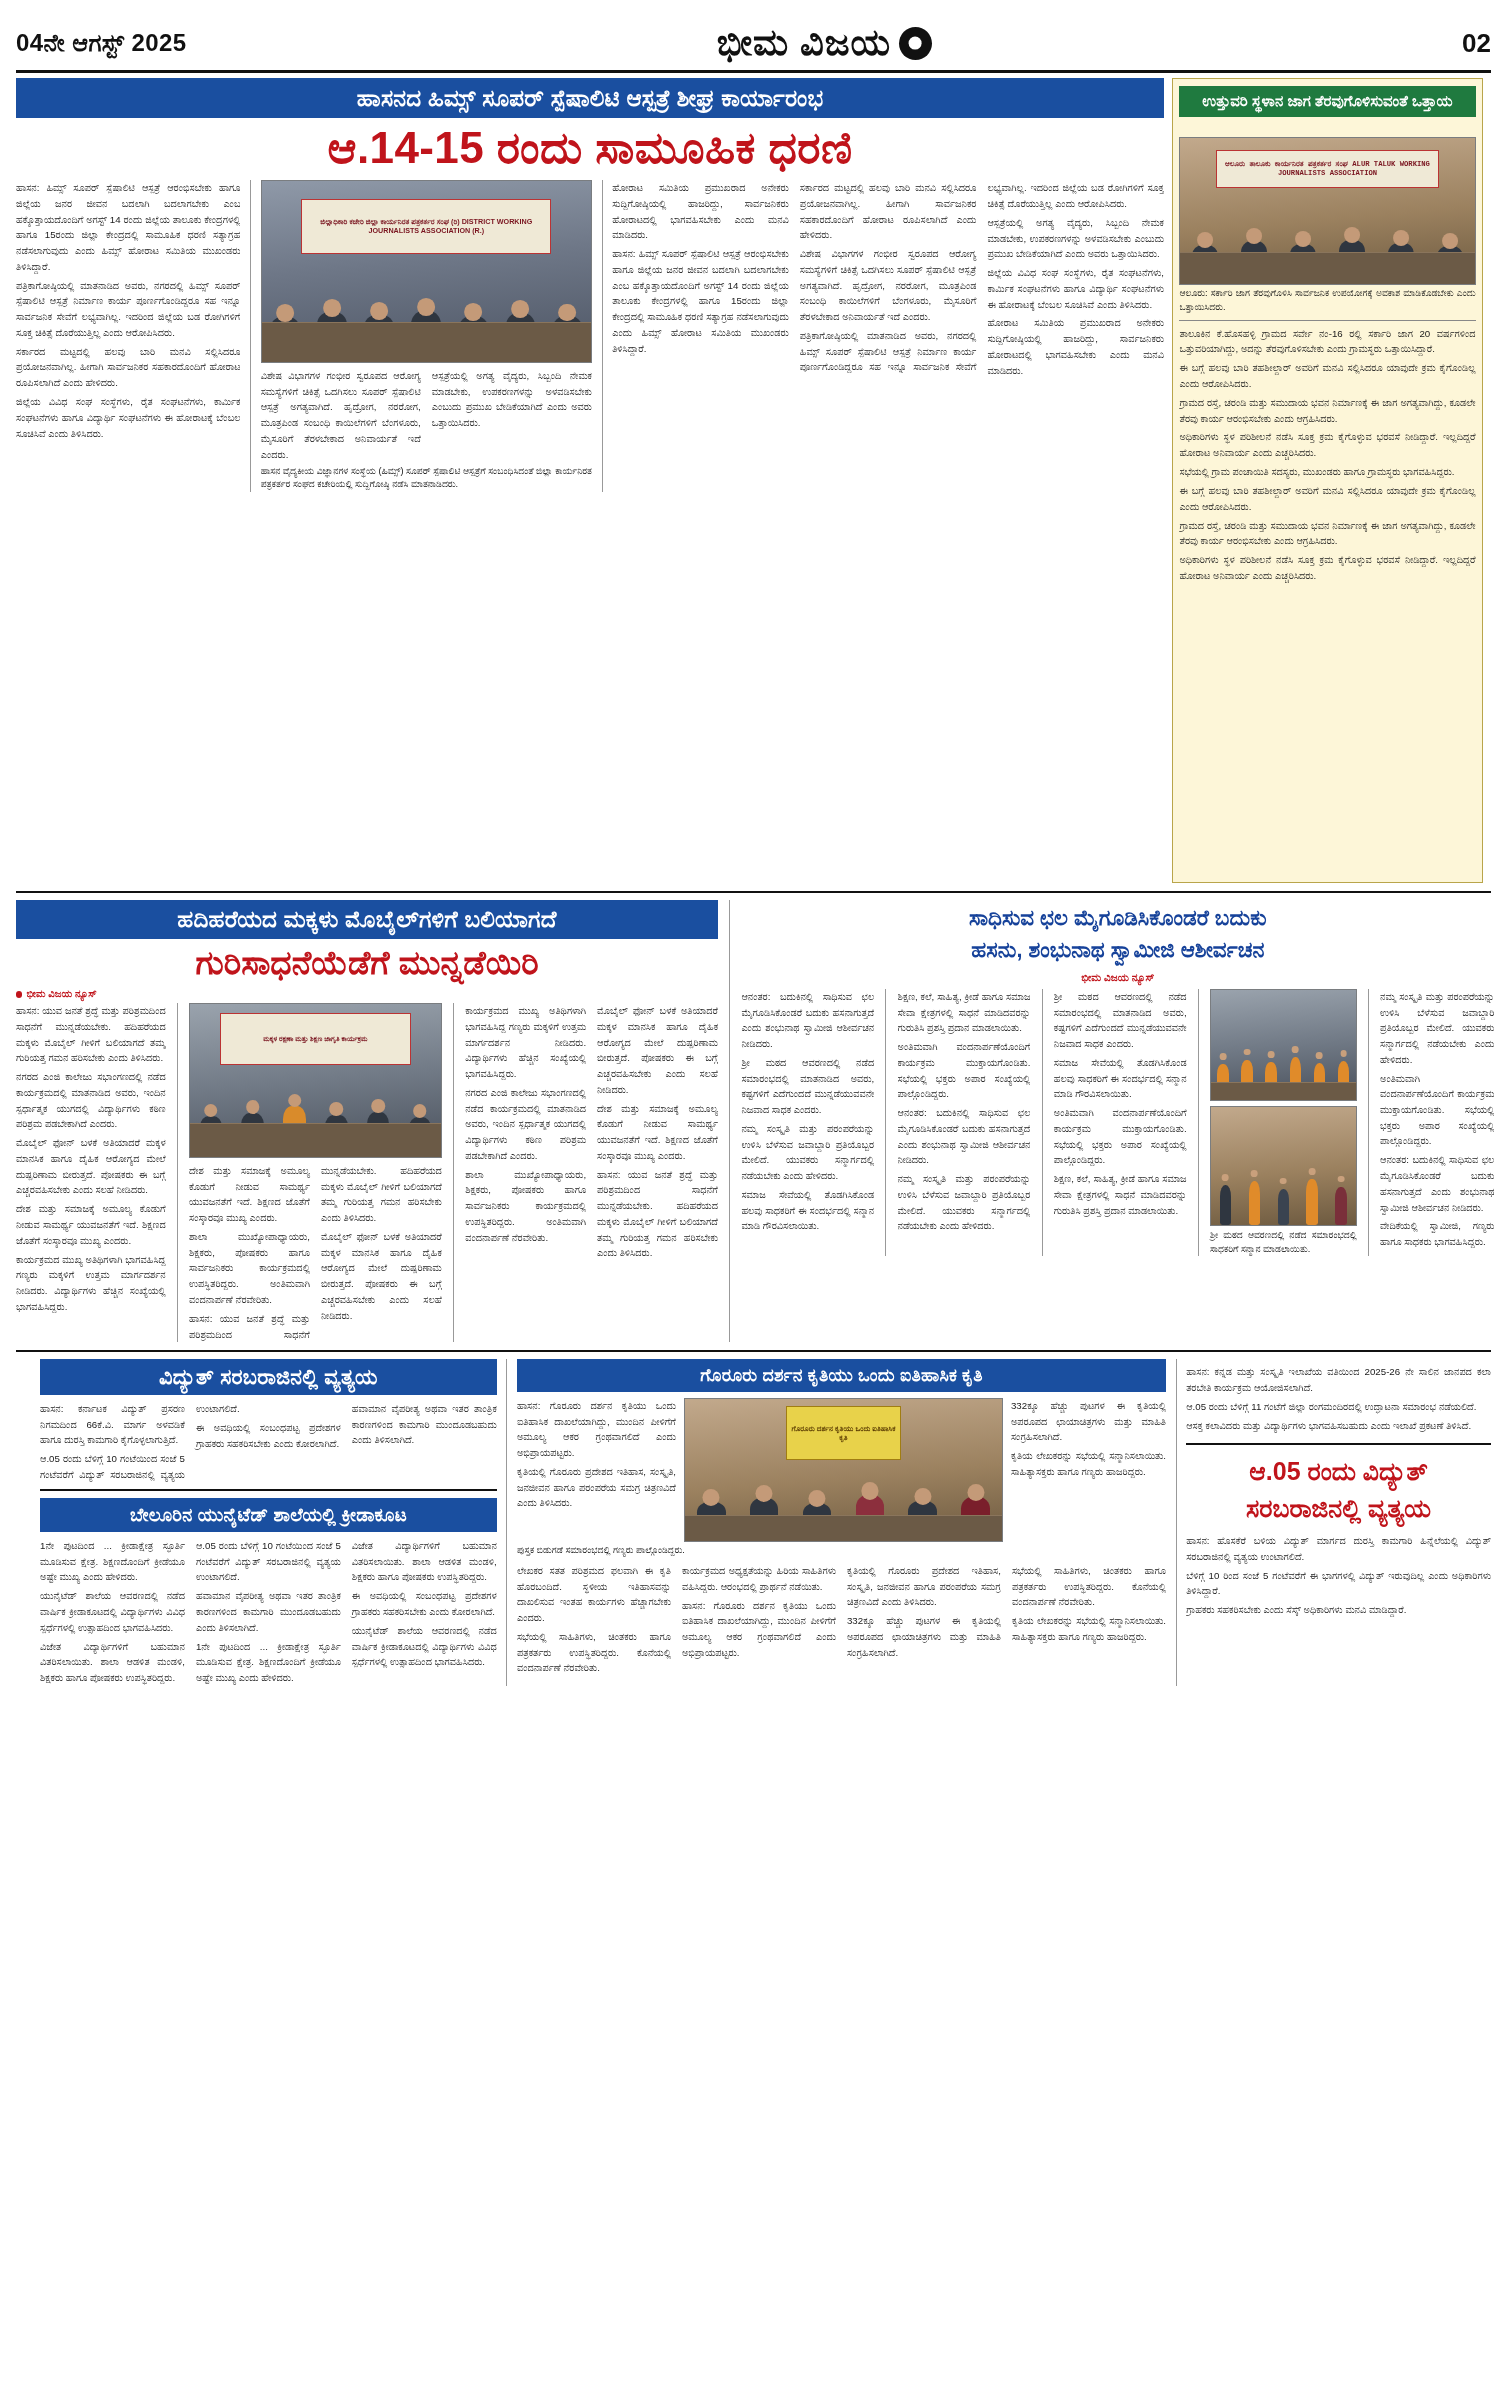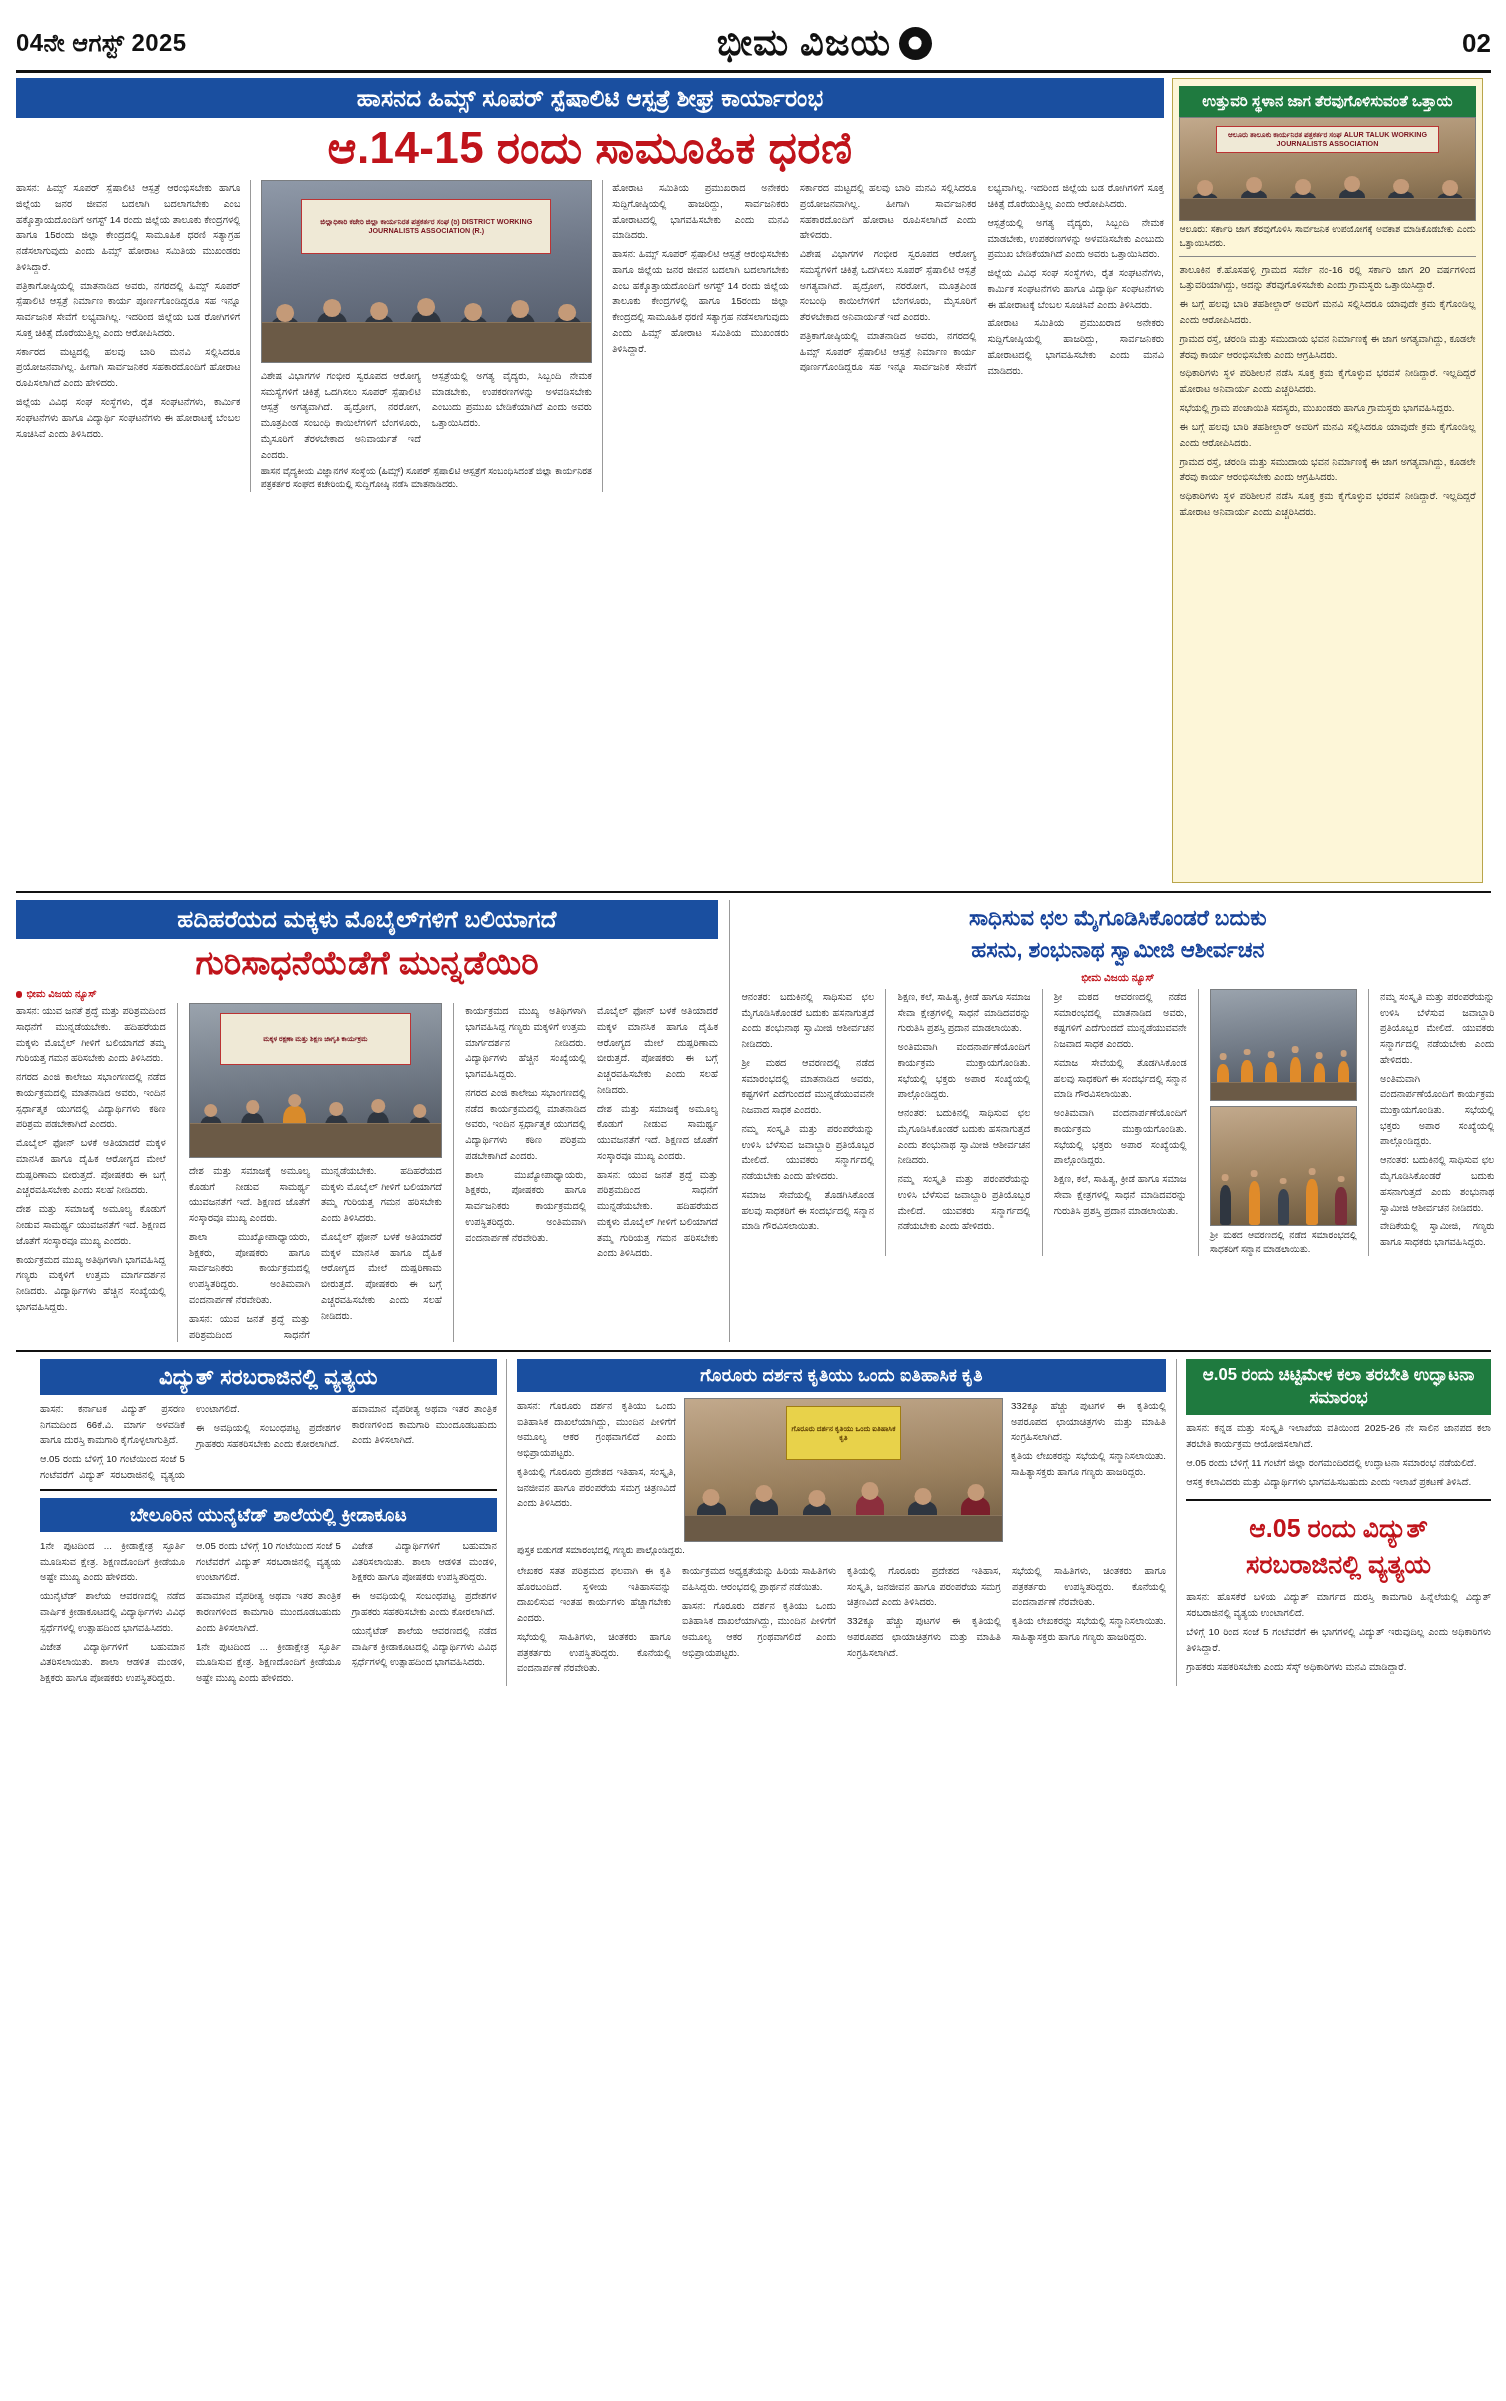--- a/index.html
+++ b/index.html
@@ -305,21 +305,21 @@
             <p>ಜಿಲ್ಲೆಯ ವಿವಿಧ ಸಂಘ ಸಂಸ್ಥೆಗಳು, ರೈತ ಸಂಘಟನೆಗಳು, ಕಾರ್ಮಿಕ ಸಂಘಟನೆಗಳು ಹಾಗೂ ವಿದ್ಯಾರ್ಥಿ ಸಂಘಟನೆಗಳು ಈ ಹೋರಾಟಕ್ಕೆ ಬೆಂಬಲ ಸೂಚಿಸಿವೆ ಎಂದು ತಿಳಿಸಿದರು.</p>
             <p>ಹೋರಾಟ ಸಮಿತಿಯ ಪ್ರಮುಖರಾದ ಅನೇಕರು ಸುದ್ದಿಗೋಷ್ಠಿಯಲ್ಲಿ ಹಾಜರಿದ್ದು, ಸಾರ್ವಜನಿಕರು ಹೋರಾಟದಲ್ಲಿ ಭಾಗವಹಿಸಬೇಕು ಎಂದು ಮನವಿ ಮಾಡಿದರು.</p>
           </div>
         </div>
       </div>
     </div>
 
     <div class="col-right">
       <div class="box-yellow" style="height:805px; padding:6.4px;">
         <div class="banner-green">ಉತ್ತುವರಿ ಸ್ಥಳಾನ ಜಾಗ ತೆರವುಗೊಳಿಸುವಂತೆ ಒತ್ತಾಯ</div>
-        <div class="photo ph-warm" style="height:104px; margin-top:0;">
+        <div class="photo ph-warm" style="height:148px; margin-top:20px;font-family:Liberation Mono, monospace;">
           <div class="podium-banner" style="top:8%; height:26%;">ಆಲೂರು ತಾಲೂಕು ಕಾರ್ಯನಿರತ ಪತ್ರಕರ್ತರ ಸಂಘ
 ALUR TALUK WORKING JOURNALISTS ASSOCIATION</div>
           <div class="seated-row">
             <div class="person" style="height:58%"></div>
             <div class="person" style="height:64%"></div>
             <div class="person" style="height:60%"></div>
             <div class="person" style="height:66%"></div>
             <div class="person" style="height:61%"></div>
             <div class="person" style="height:57%"></div>
           </div>
@@ -532,21 +532,20 @@
         <p>ಕೃತಿಯಲ್ಲಿ ಗೊರೂರು ಪ್ರದೇಶದ ಇತಿಹಾಸ, ಸಂಸ್ಕೃತಿ, ಜನಜೀವನ ಹಾಗೂ ಪರಂಪರೆಯ ಸಮಗ್ರ ಚಿತ್ರಣವಿದೆ ಎಂದು ತಿಳಿಸಿದರು.</p>
         <p>332ಕ್ಕೂ ಹೆಚ್ಚು ಪುಟಗಳ ಈ ಕೃತಿಯಲ್ಲಿ ಅಪರೂಪದ ಛಾಯಾಚಿತ್ರಗಳು ಮತ್ತು ಮಾಹಿತಿ ಸಂಗ್ರಹಿಸಲಾಗಿದೆ.</p>
         <p>ಸಭೆಯಲ್ಲಿ ಸಾಹಿತಿಗಳು, ಚಿಂತಕರು ಹಾಗೂ ಪತ್ರಕರ್ತರು ಉಪಸ್ಥಿತರಿದ್ದರು. ಕೊನೆಯಲ್ಲಿ ವಂದನಾರ್ಪಣೆ ನೆರವೇರಿತು.</p>
         <p>ಕೃತಿಯ ಲೇಖಕರನ್ನು ಸಭೆಯಲ್ಲಿ ಸನ್ಮಾನಿಸಲಾಯಿತು. ಸಾಹಿತ್ಯಾಸಕ್ತರು ಹಾಗೂ ಗಣ್ಯರು ಹಾಜರಿದ್ದರು.</p>
       </div>
     </div>
 
     <div class="vr"></div>
 
     <div style="width:319px;">
-      <div class="banner-green" style="font-size:16.7px;">ಆ.05 ರಂದು ಚಿಟ್ಟಿಮೇಳ ಕಲಾ ತರಬೇತಿ ಉದ್ಘಾಟನಾ ಸಮಾರಂಭ</div>
       <div class="cols" style="font-size:9.7px; margin-top:5.6px;">
         <p>ಹಾಸನ: ಕನ್ನಡ ಮತ್ತು ಸಂಸ್ಕೃತಿ ಇಲಾಖೆಯ ವತಿಯಿಂದ 2025-26 ನೇ ಸಾಲಿನ ಜಾನಪದ ಕಲಾ ತರಬೇತಿ ಕಾರ್ಯಕ್ರಮ ಆಯೋಜಿಸಲಾಗಿದೆ.</p>
         <p>ಆ.05 ರಂದು ಬೆಳಿಗ್ಗೆ 11 ಗಂಟೆಗೆ ಜಿಲ್ಲಾ ರಂಗಮಂದಿರದಲ್ಲಿ ಉದ್ಘಾಟನಾ ಸಮಾರಂಭ ನಡೆಯಲಿದೆ.</p>
         <p>ಆಸಕ್ತ ಕಲಾವಿದರು ಮತ್ತು ವಿದ್ಯಾರ್ಥಿಗಳು ಭಾಗವಹಿಸಬಹುದು ಎಂದು ಇಲಾಖೆ ಪ್ರಕಟಣೆ ತಿಳಿಸಿದೆ.</p>
       </div>
       <div class="hr-thick"></div>
       <div class="headline-red-mid" style="font-size:25px; line-height:1.2;">ಆ.05 ರಂದು ವಿದ್ಯುತ್</div>
       <div class="headline-red-mid" style="font-size:25px; line-height:1.2; margin-top:-3.2px;">ಸರಬರಾಜಿನಲ್ಲಿ ವ್ಯತ್ಯಯ</div>
       <div class="cols" style="font-size:9.7px; margin-top:5.6px;">
         <p>ಹಾಸನ: ಹೊಸಕೆರೆ ಬಳಿಯ ವಿದ್ಯುತ್ ಮಾರ್ಗದ ದುರಸ್ತಿ ಕಾಮಗಾರಿ ಹಿನ್ನೆಲೆಯಲ್ಲಿ ವಿದ್ಯುತ್ ಸರಬರಾಜಿನಲ್ಲಿ ವ್ಯತ್ಯಯ ಉಂಟಾಗಲಿದೆ.</p>

